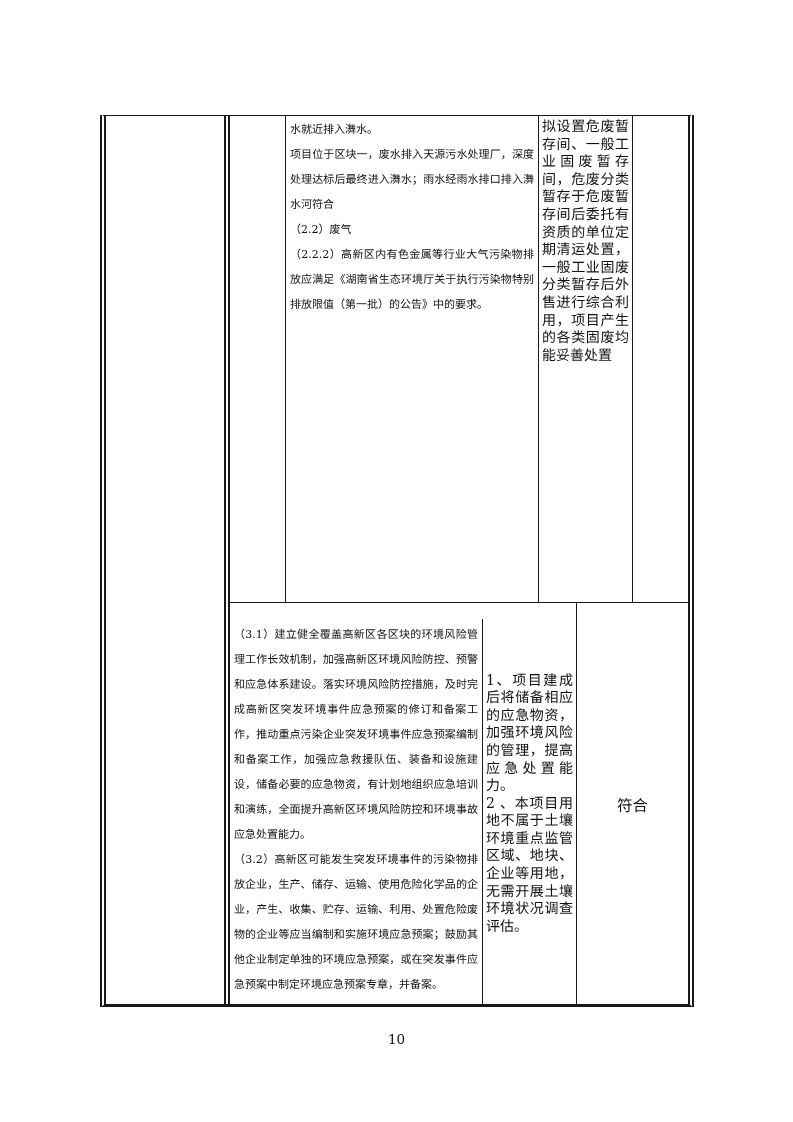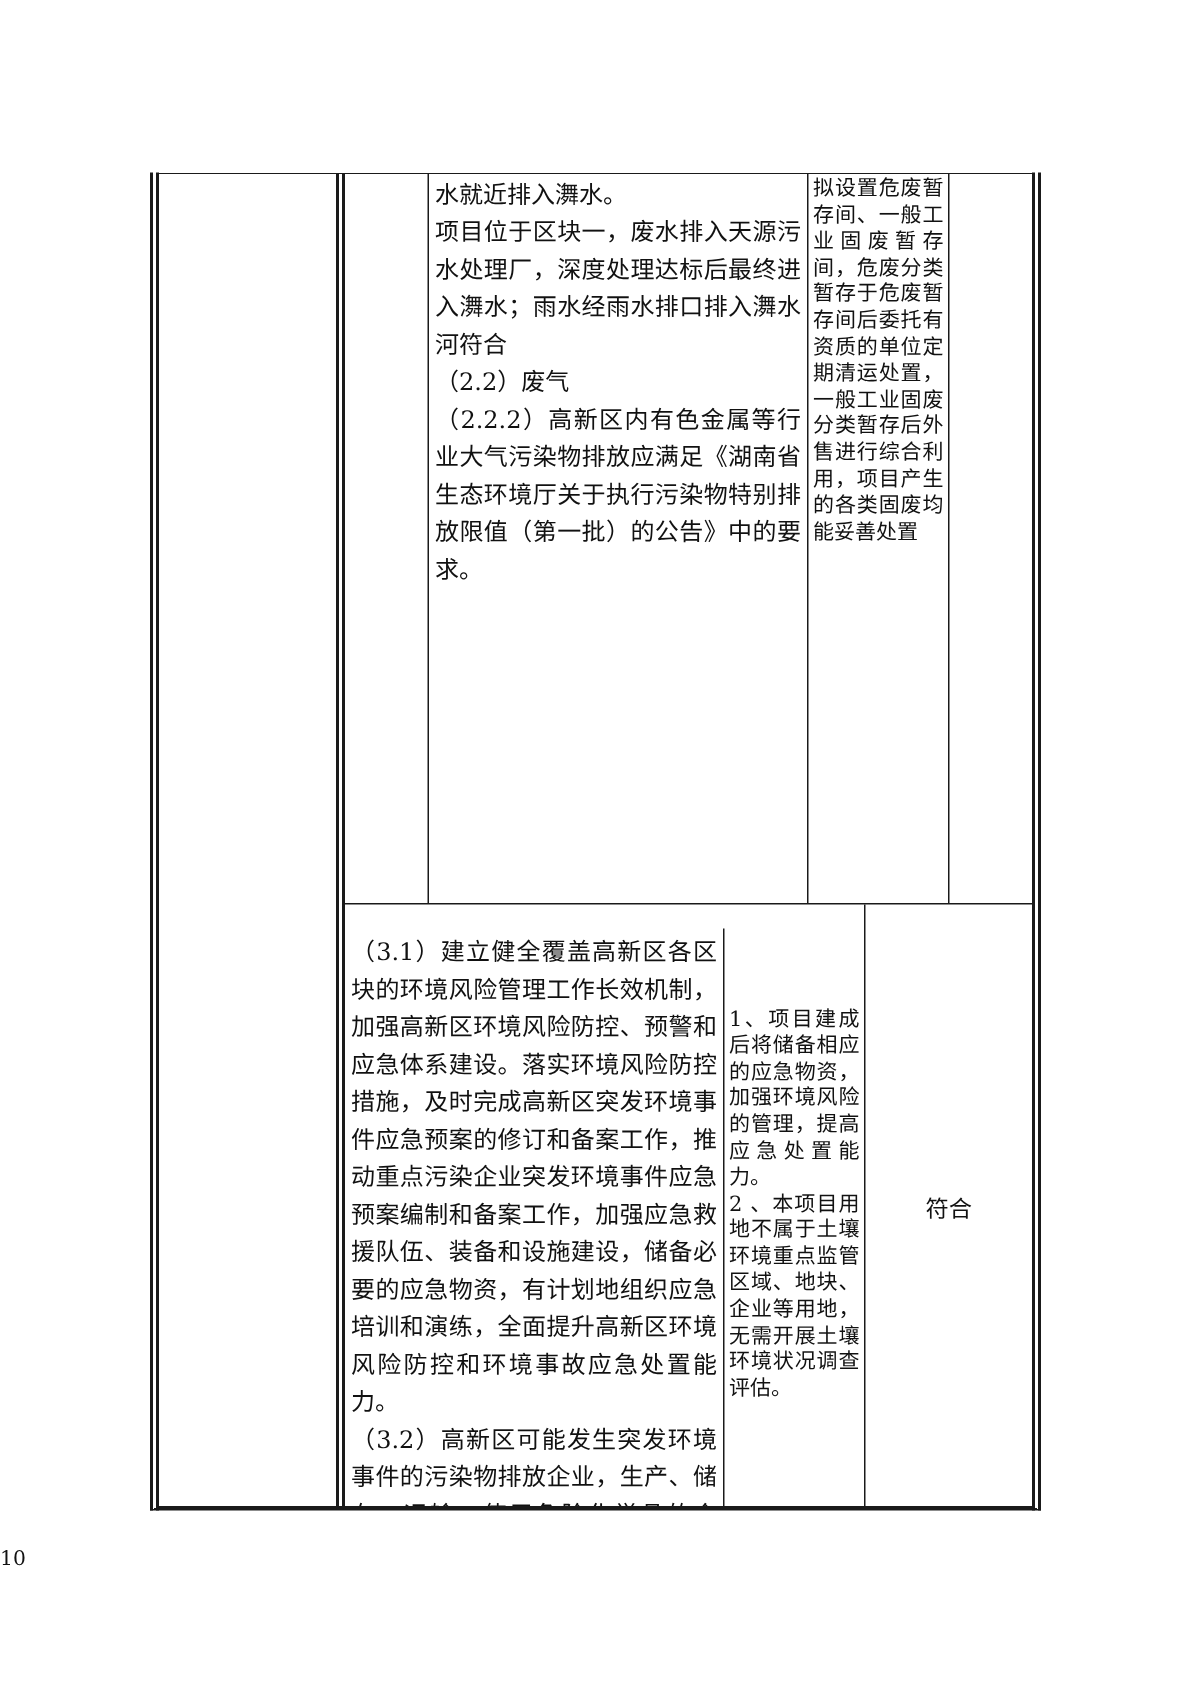--- a/index.html
+++ b/index.html
@@ -69,21 +69,21 @@
     padding: 0 4px;
     font-size: 14.5px;
     line-height: 25px;
     text-align: justify;
   }
   .c-req {
     width: 253px;
     flex: 0 0 auto;
     border-right: 1.5px solid #1a1a1a;
     padding: 1px 4px 0 4px;
-    font-size: 16px;
+    font-size: 11px;
     line-height: 25px;
     text-align: justify;
     overflow: hidden;
   }
   .c-req p {
     margin: 0;
     text-align: justify;
   }
   .c-measures {
     width: 94px;
@@ -107,21 +107,21 @@
     display: flex;
     align-items: center;
     justify-content: center;
     font-size: 15.5px;
   }
   .page-number {
     position: absolute;
     top: 1031px;
     left: 0;
     width: 100%;
-    text-align: left;
+    text-align: center;
     font-size: 13.5px;
     color: #111111;
   }
 </style>
 </head>
 <body>
 
 <div class="page">
 
   <div class="tbl">

